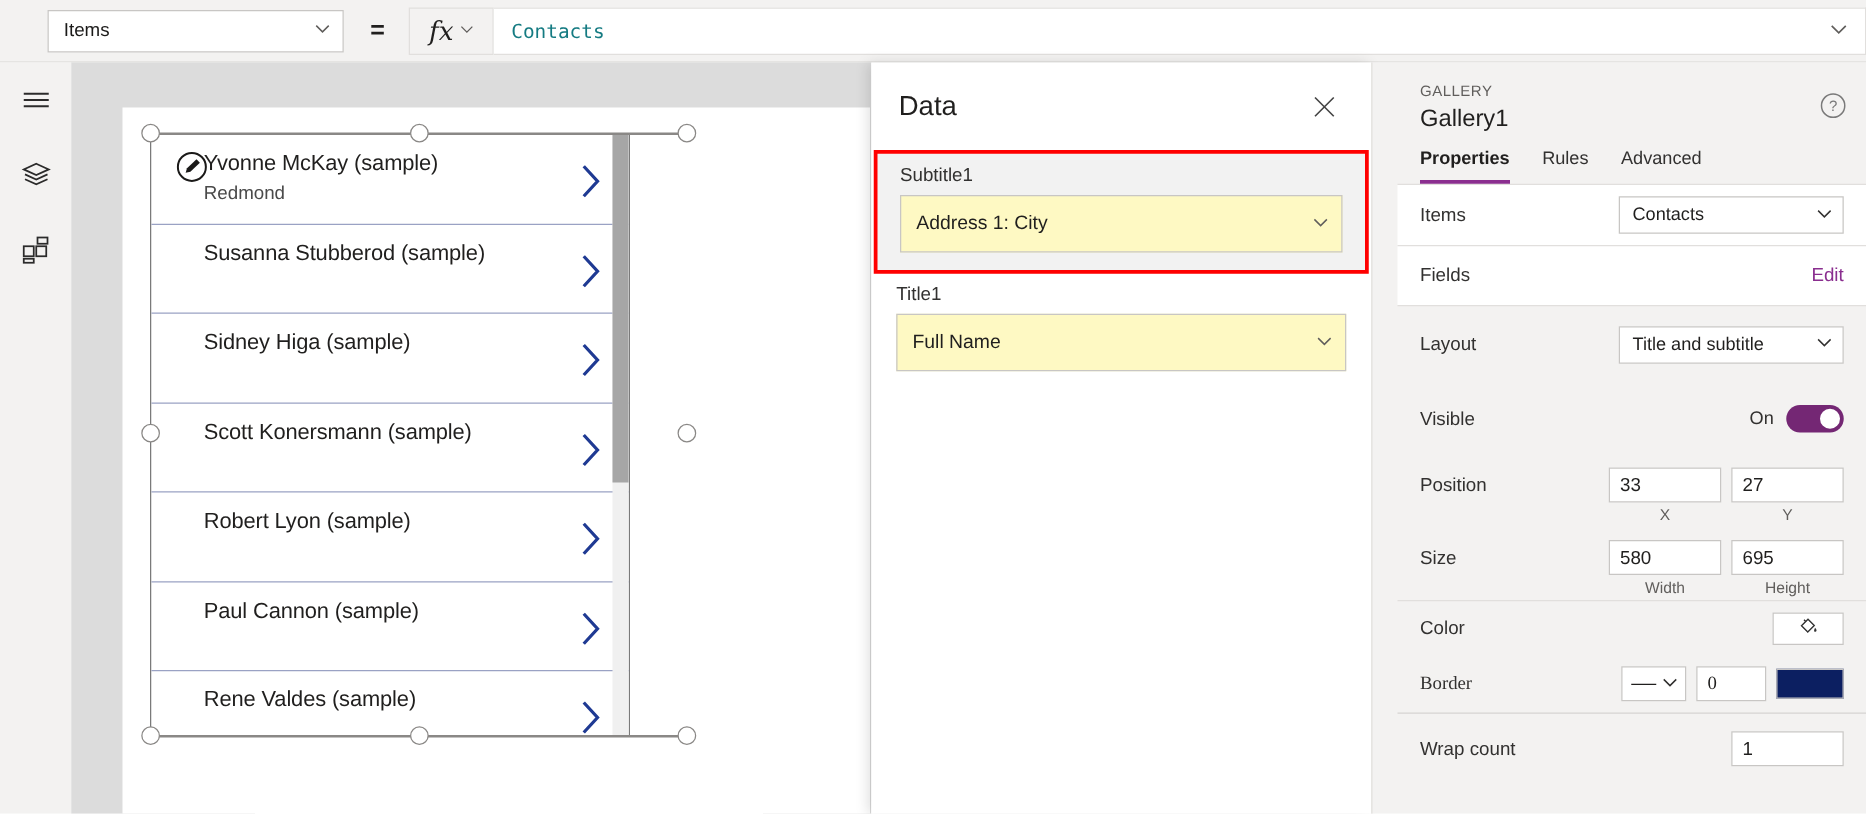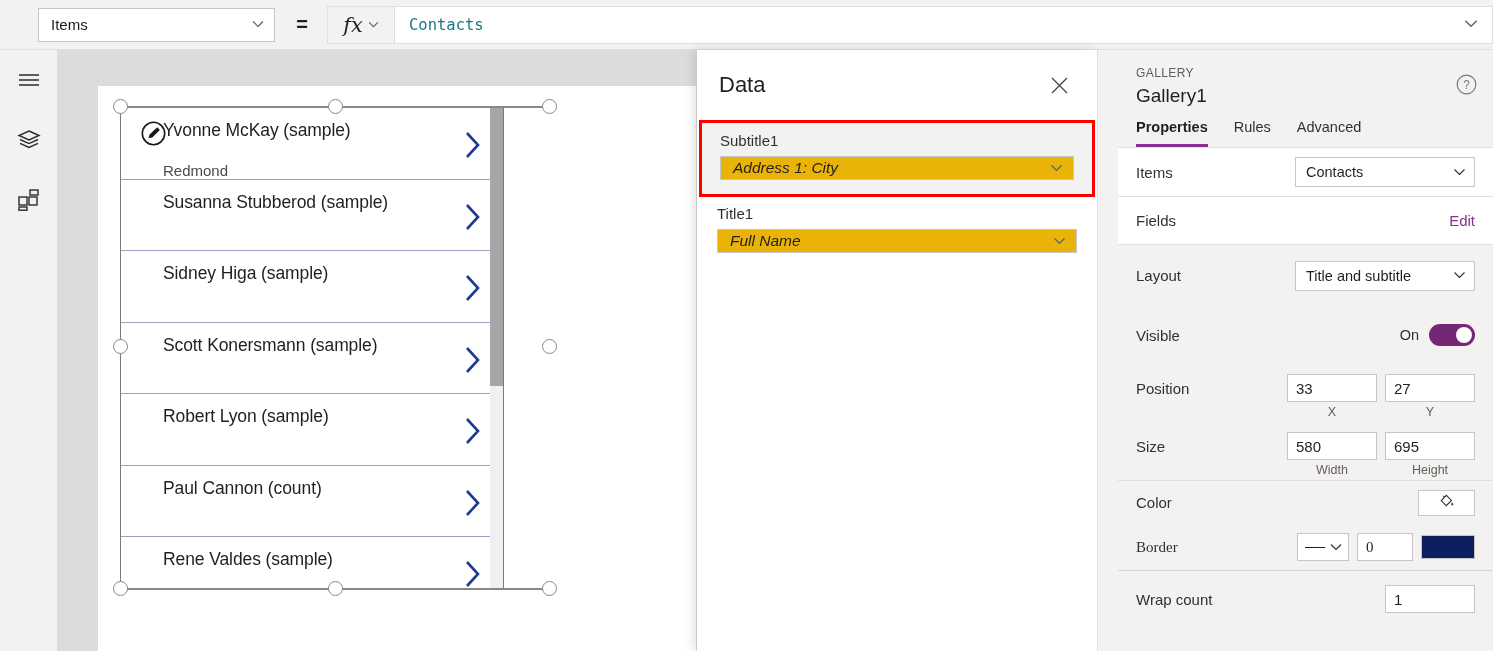--- a/index.html
+++ b/index.html
@@ -78,21 +78,21 @@
     background: #ffffff; overflow: hidden;
   }
   .gallery-scroll { position: absolute; left: 0; top: 0; right: 0; bottom: 0; }
   .g-item {
     position: relative; height: 71.5px;
     border-bottom: 1px solid #9aa2c4;
     padding: 12px 0 0 42px;
   }
   .g-item:last-child { border-bottom: none; }
   .g-title { font-size: 17.5px; color: #201f1e; letter-spacing: -0.1px; }
-  .g-sub { font-size: 15px; color: #4a4a4a; margin-top: 21px; }
+  .g-sub { font-size: 15px; color: #4a4a4a; margin-top: 5px; }
   .g-chev {
     position: absolute; right: 20px; top: 22px;
     color: #1f3a93;
   }
   .g-scrollbar {
     position: absolute; right: 0; top: 0; width: 13px; height: 482px;
     background: #f0f0f0;
   }
   .g-thumb {
     position: absolute; left: 0; top: 0; width: 13px; height: 278px;
@@ -129,23 +129,23 @@
   }
   .field-group { padding: 8px 20px 12px 20px; }
   .field-group.highlight {
     background: #f2f2f2;
     border: 3px solid #ff0000;
     margin: 0 2px;
     padding: 9px 18px 14px 18px;
   }
   .field-label { font-size: 15px; color: #323130; margin-bottom: 7px; }
   .field-dd {
-    height: 24px; background: #eab308; border: 1px solid #c8c6c4;
+    height: 46px; background: #fef9c3; border: 1px solid #c8c6c4;
     display: flex; align-items: center; padding: 0 10px 0 12px;
-    font-size: 15.5px; color: #201f1e; font-style: italic;
+    font-size: 15.5px; color: #201f1e;
   }
   .field-dd .val { flex: 1; }
 
   
   .props-panel {
     position: absolute; left: 1097px; top: 50px; width: 396px; height: 601px;
     background: #f3f2f1; border-left: 1px solid #e1dfdd;
     overflow: hidden;
     padding-left: 20px;
   }
@@ -311,21 +311,21 @@
                     <path d="M4 3 L15 15 L4 27" stroke="#1f3a93" stroke-width="2.6" fill="none"></path>
                   </svg></span>
               </div>
               <div class="g-item">
                 <div class="g-title">Robert Lyon (sample)</div>
                 <span class="g-chev"><svg width="20" height="30" viewBox="0 0 20 30">
                     <path d="M4 3 L15 15 L4 27" stroke="#1f3a93" stroke-width="2.6" fill="none"></path>
                   </svg></span>
               </div>
               <div class="g-item">
-                <div class="g-title">Paul Cannon (count)</div>
+                <div class="g-title">Paul Cannon (sample)</div>
                 <span class="g-chev"><svg width="20" height="30" viewBox="0 0 20 30">
                     <path d="M4 3 L15 15 L4 27" stroke="#1f3a93" stroke-width="2.6" fill="none"></path>
                   </svg></span>
               </div>
               <div class="g-item">
                 <div class="g-title">Rene Valdes (sample)</div>
                 <span class="g-chev"><svg width="20" height="30" viewBox="0 0 20 30">
                     <path d="M4 3 L15 15 L4 27" stroke="#1f3a93" stroke-width="2.6" fill="none"></path>
                   </svg></span>
               </div>

